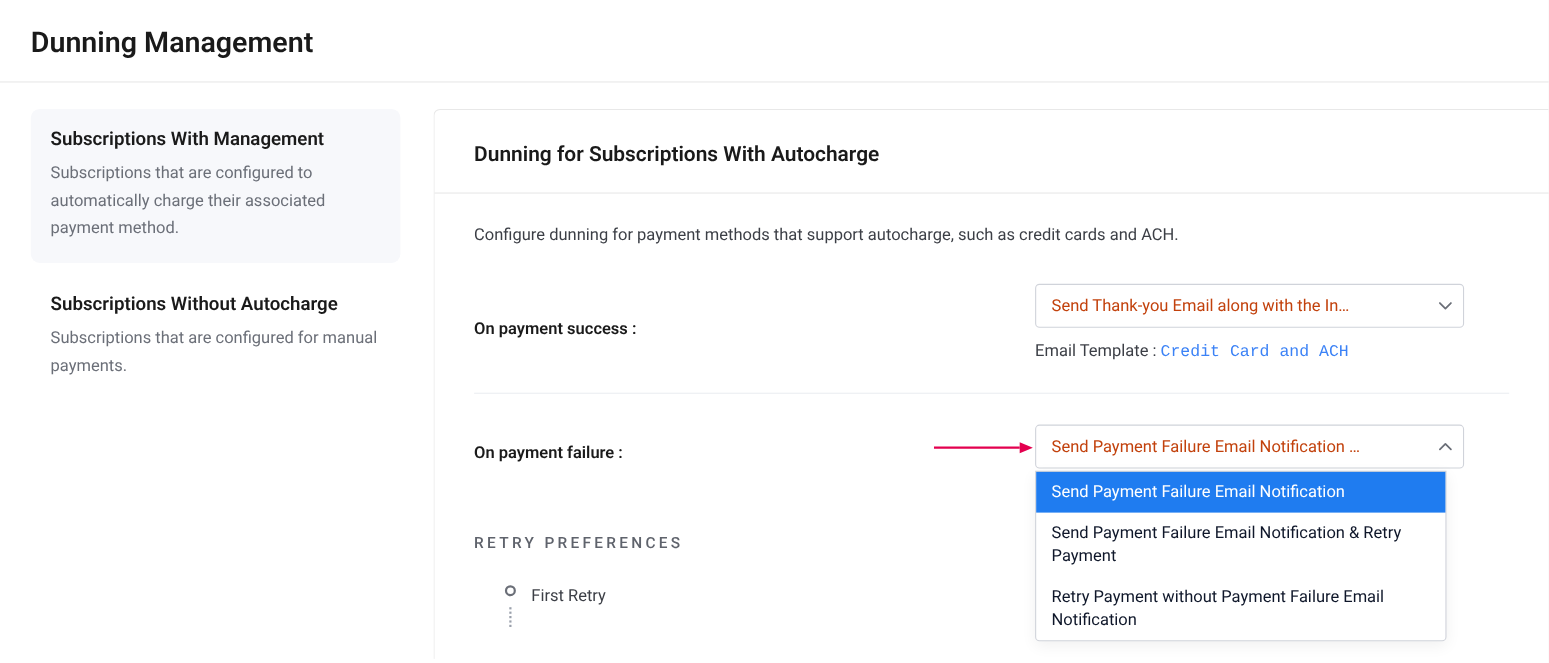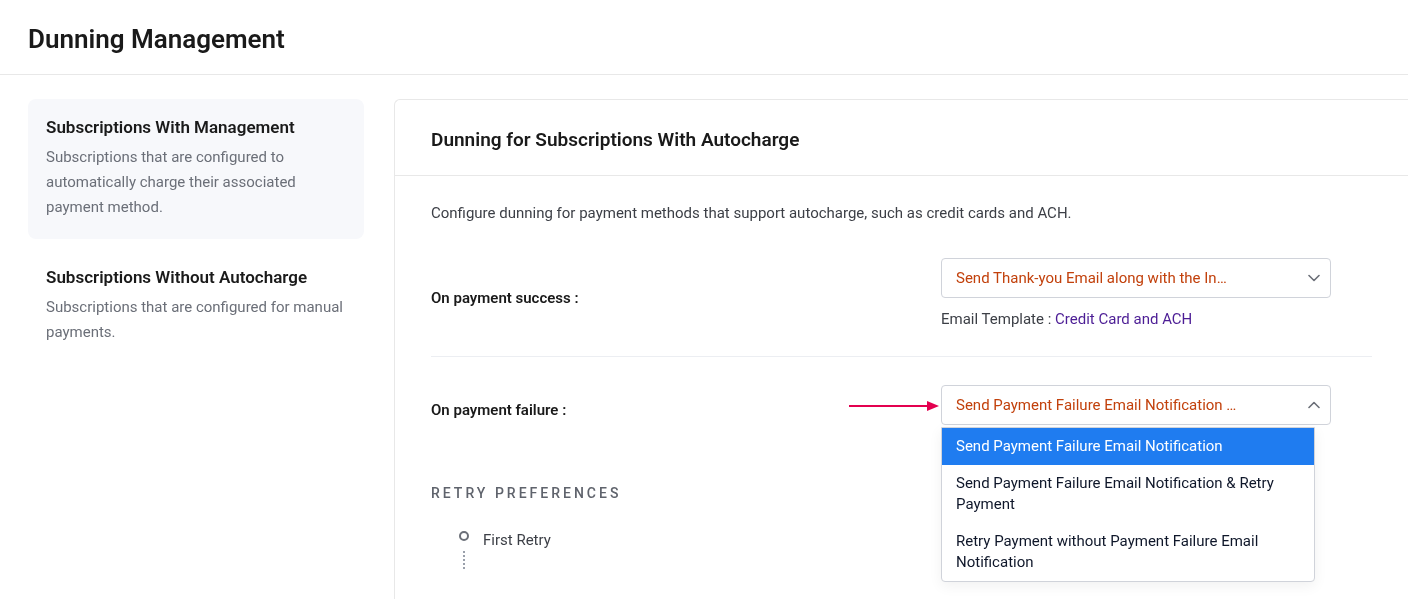--- a/index.html
+++ b/index.html
@@ -118,22 +118,23 @@
     transform: translateY(-50%);
     color: #6b6f78;
     font-size: 12px;
   }
   .email-template {
     margin-top: 12px;
     font-size: 15px;
     color: #3c3f46;
   }
   .email-template a {
-    color: #4c1d95;
+    color: #3b82f6;
     text-decoration: none;
+    font-family: Liberation Mono, monospace;
   }
   .divider {
     border-top: 1px solid #eceef2;
     margin: 28px 0 28px 0;
   }
   .arrow-annot {
     position: absolute;
     left: 418px;
     top: 14px;
     width: 90px;

